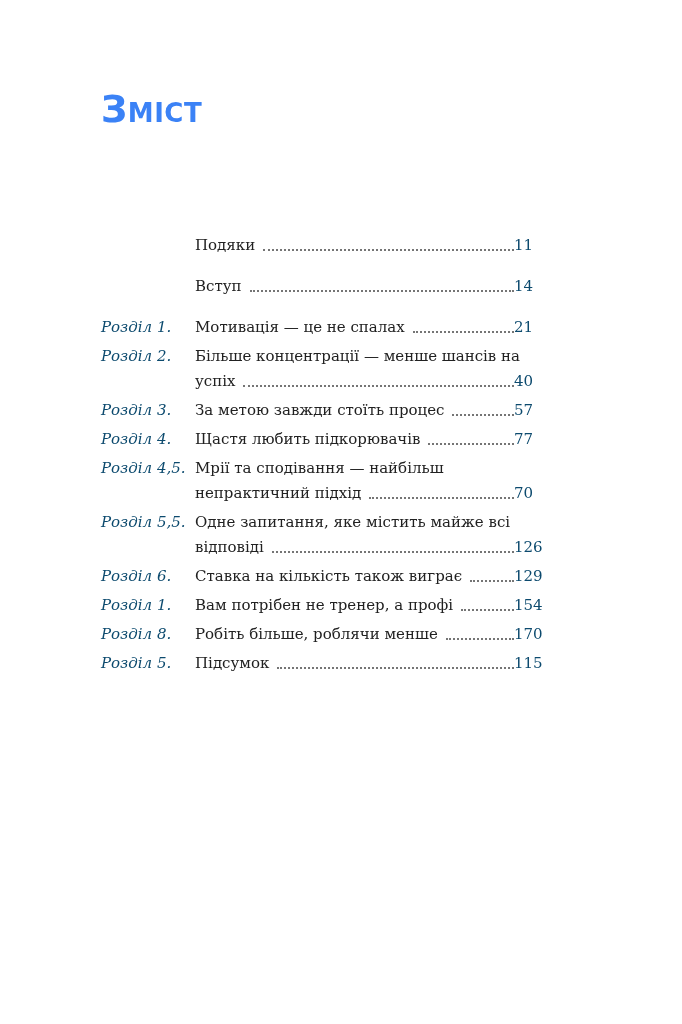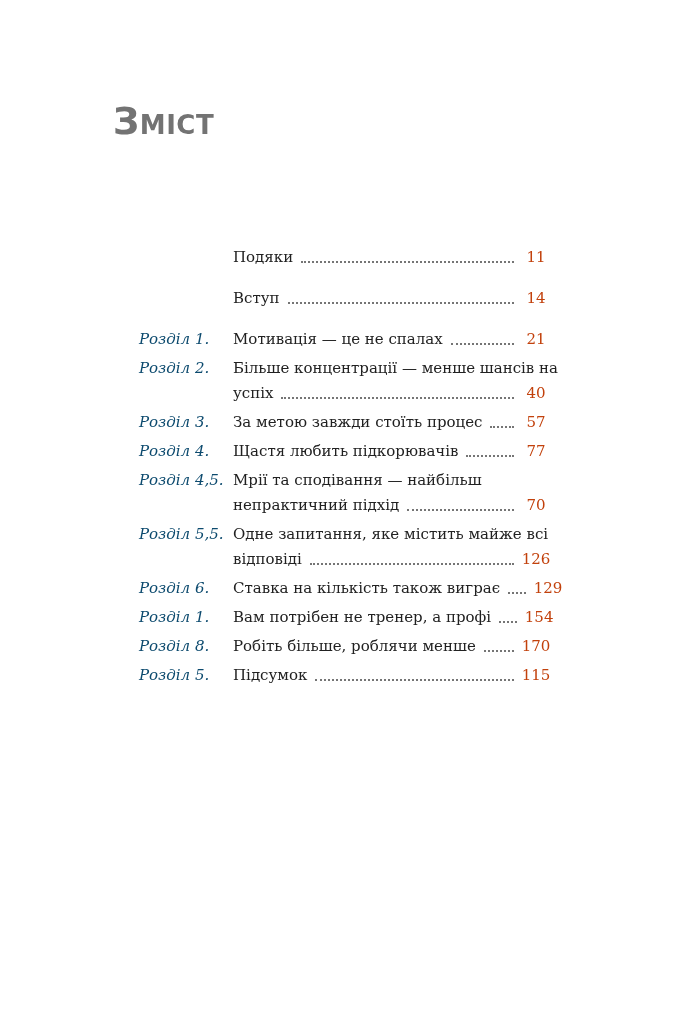--- a/index.html
+++ b/index.html
@@ -17,46 +17,45 @@
     font-family: "DejaVu Serif", "Liberation Serif", serif;
     color: #212121;
   }
   .inner {
     position: absolute;
     left: 101px;
     top: 90px;
     width: 457px;
   }
   .toc-title {
-    margin: 12px;
+    margin: 0;
     font-family: "DejaVu Sans", "Liberation Sans", sans-serif;
     font-weight: 700;
     font-variant: small-caps;
     font-size: 37px;
     line-height: 40px;
     letter-spacing: 0.5px;
-    color: #737373;
+    color: #3b82f6;
   }
   .front-matter {
     margin-top: 103px;
   }
   .front-matter .row {
     margin-bottom: 16px;
   }
   .chapters {
     margin-top: 12px;
   }
   .chapters .row {
     margin-bottom: 4px;
   }
   .row {
     display: flex;
     font-size: 15px;
     line-height: 25px;
-    margin-left: 38px;
   }
   .label {
     flex: 0 0 94px;
     width: 94px;
     font-style: italic;
     color: #0c4a6e;
   }
   .content {
     flex: 1;
     min-width: 0;
@@ -75,24 +74,24 @@
     flex: 1 1 auto;
     align-self: flex-end;
     height: 0;
     min-width: 18px;
     margin: 0 0 7px 8px;
     border-bottom: 2px dotted #757575;
   }
   .pagenum {
     flex: 0 0 44px;
     width: 44px;
-    text-align: center;
+    text-align: left;
     font-variant-numeric: oldstyle-nums;
     font-feature-settings: "onum" 1;
-    color: #c2410c;
+    color: #0c4a6e;
   }
 </style>
 </head>
 <body>
 
 <div class="page">
   <div class="inner">
     <h1 class="toc-title">Зміст</h1>
     <div class="front-matter">
         <div class="row">

